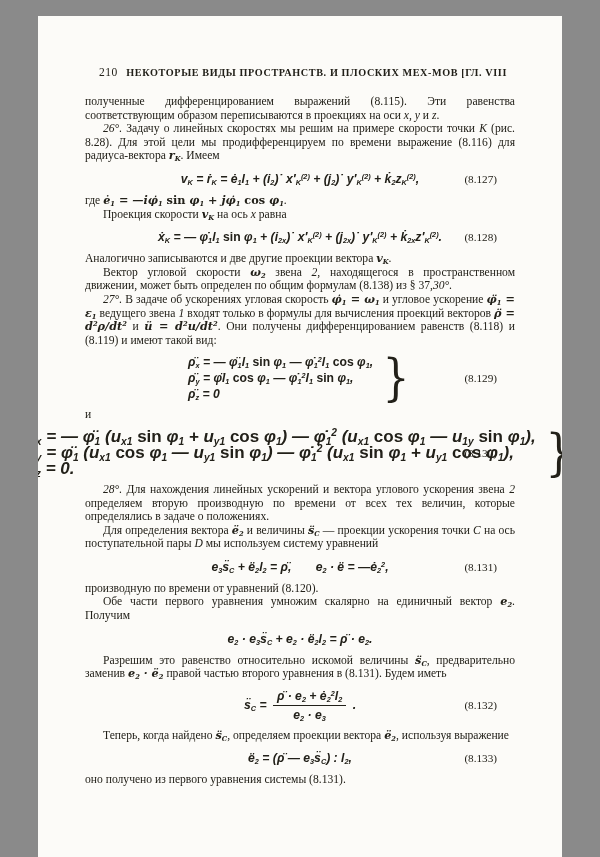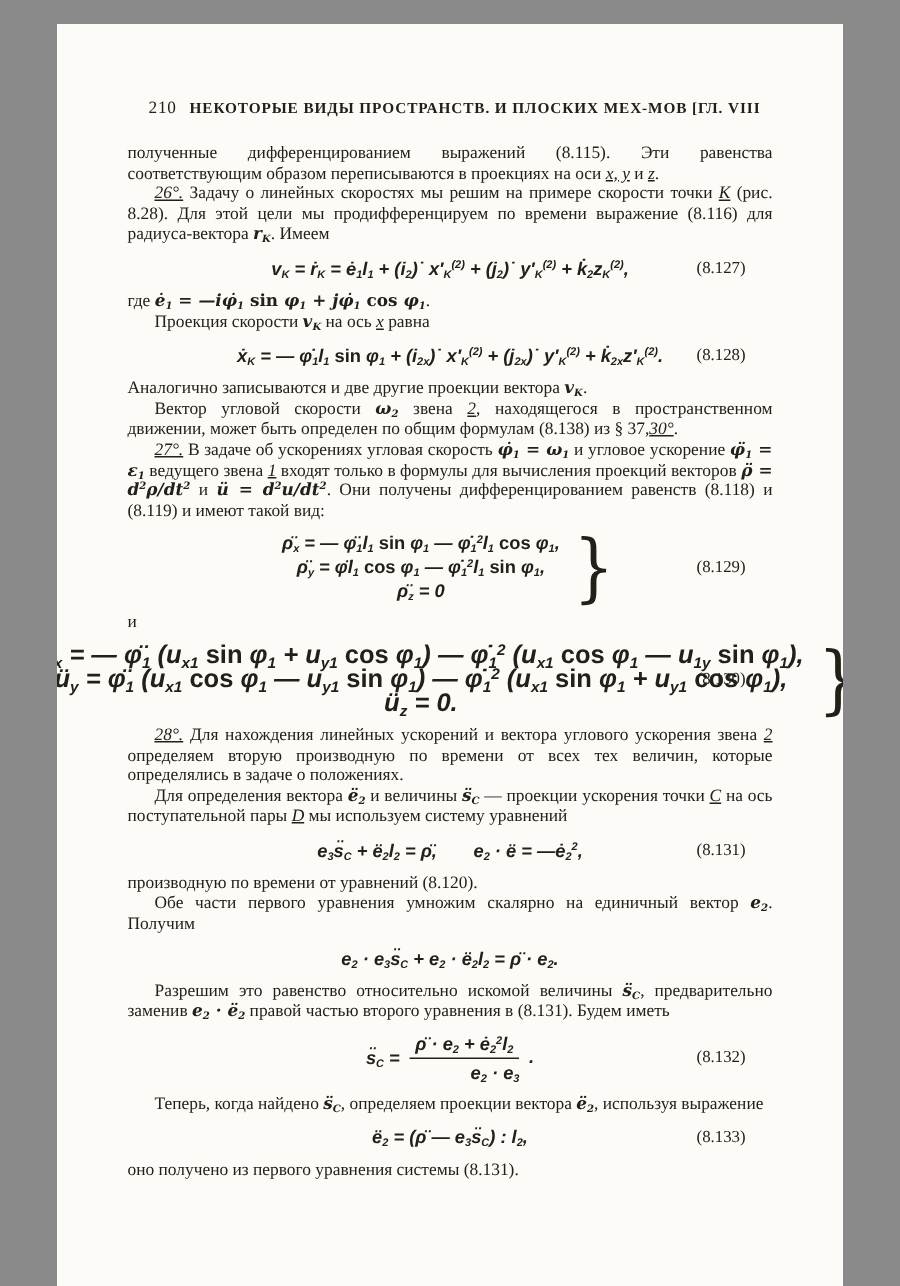--- a/index.html
+++ b/index.html
@@ -11,42 +11,42 @@
   }
   
   .running-head {display:flex; align-items:baseline; margin-bottom:17px;}
   .pagenum {font-size:11.5px; margin-left:14px; width:56px; letter-spacing:.5px;}
   .rtitle {flex:1; text-align:center; font-size:10.2px; font-weight:600;
            letter-spacing:.6px; white-space:nowrap; transform:translateX(-8px);font-family:Liberation Serif, serif;}
   
   p {margin:0; text-align:justify; font-size:11.6px; line-height:13.6px;}
   p.ind {text-indent:18px;}
   p.sp-before {margin-top:3px;}
-  i {font-style:italic;text-decoration:underline;}
+  i {font-style:italic;}
   .f {font-family:"DejaVu Serif", serif; font-style:italic; font-weight:bold; font-size:.97em;}
   .rm {font-style:normal;}
   sub, sup {font-size:.60em; line-height:0;}
   sub {vertical-align:-.30em;}
   sup {vertical-align:.55em;}
   
   .eqrow {position:relative; display:flex; align-items:center; justify-content:center;
           margin:7px 0 6px 0; min-height:18px;}
   .eq {font-family:Liberation Sans, sans-serif; font-style:italic; font-weight:bold;
        font-size:12.2px; line-height:16px; white-space:nowrap;}
   .tag {position:absolute; right:18px; top:50%; transform:translateY(-50%);
         font-size:11.2px; font-style:normal; font-weight:normal;}
   .group-inner {display:flex; align-items:center;}
-  .glines {text-align:center;}
+  .glines {text-align:left;}
   .glines .eq {display:block;}
   .brace {font-family:"DejaVu Serif", serif; font-style:normal; font-weight:normal;
           font-size:50px; line-height:48px; margin-left:7px; transform:scaleX(.85);
           color:#222019;}
   .eq130 .eq {font-size:17px;}
   
-  .frac {display:inline-block; vertical-align:middle; text-align:right; margin:0 3px;}
+  .frac {display:inline-block; vertical-align:middle; text-align:center; margin:0 3px;}
   .frac .num {display:block; border-bottom:1.3px solid #222019; padding:0 4px 1px 4px;}
   .frac .den {display:block; padding-top:1px;}
 </style>
 </head>
 <body>
 
 <div class="page">
 
   <header class="running-head">
     <span class="pagenum">210</span>

